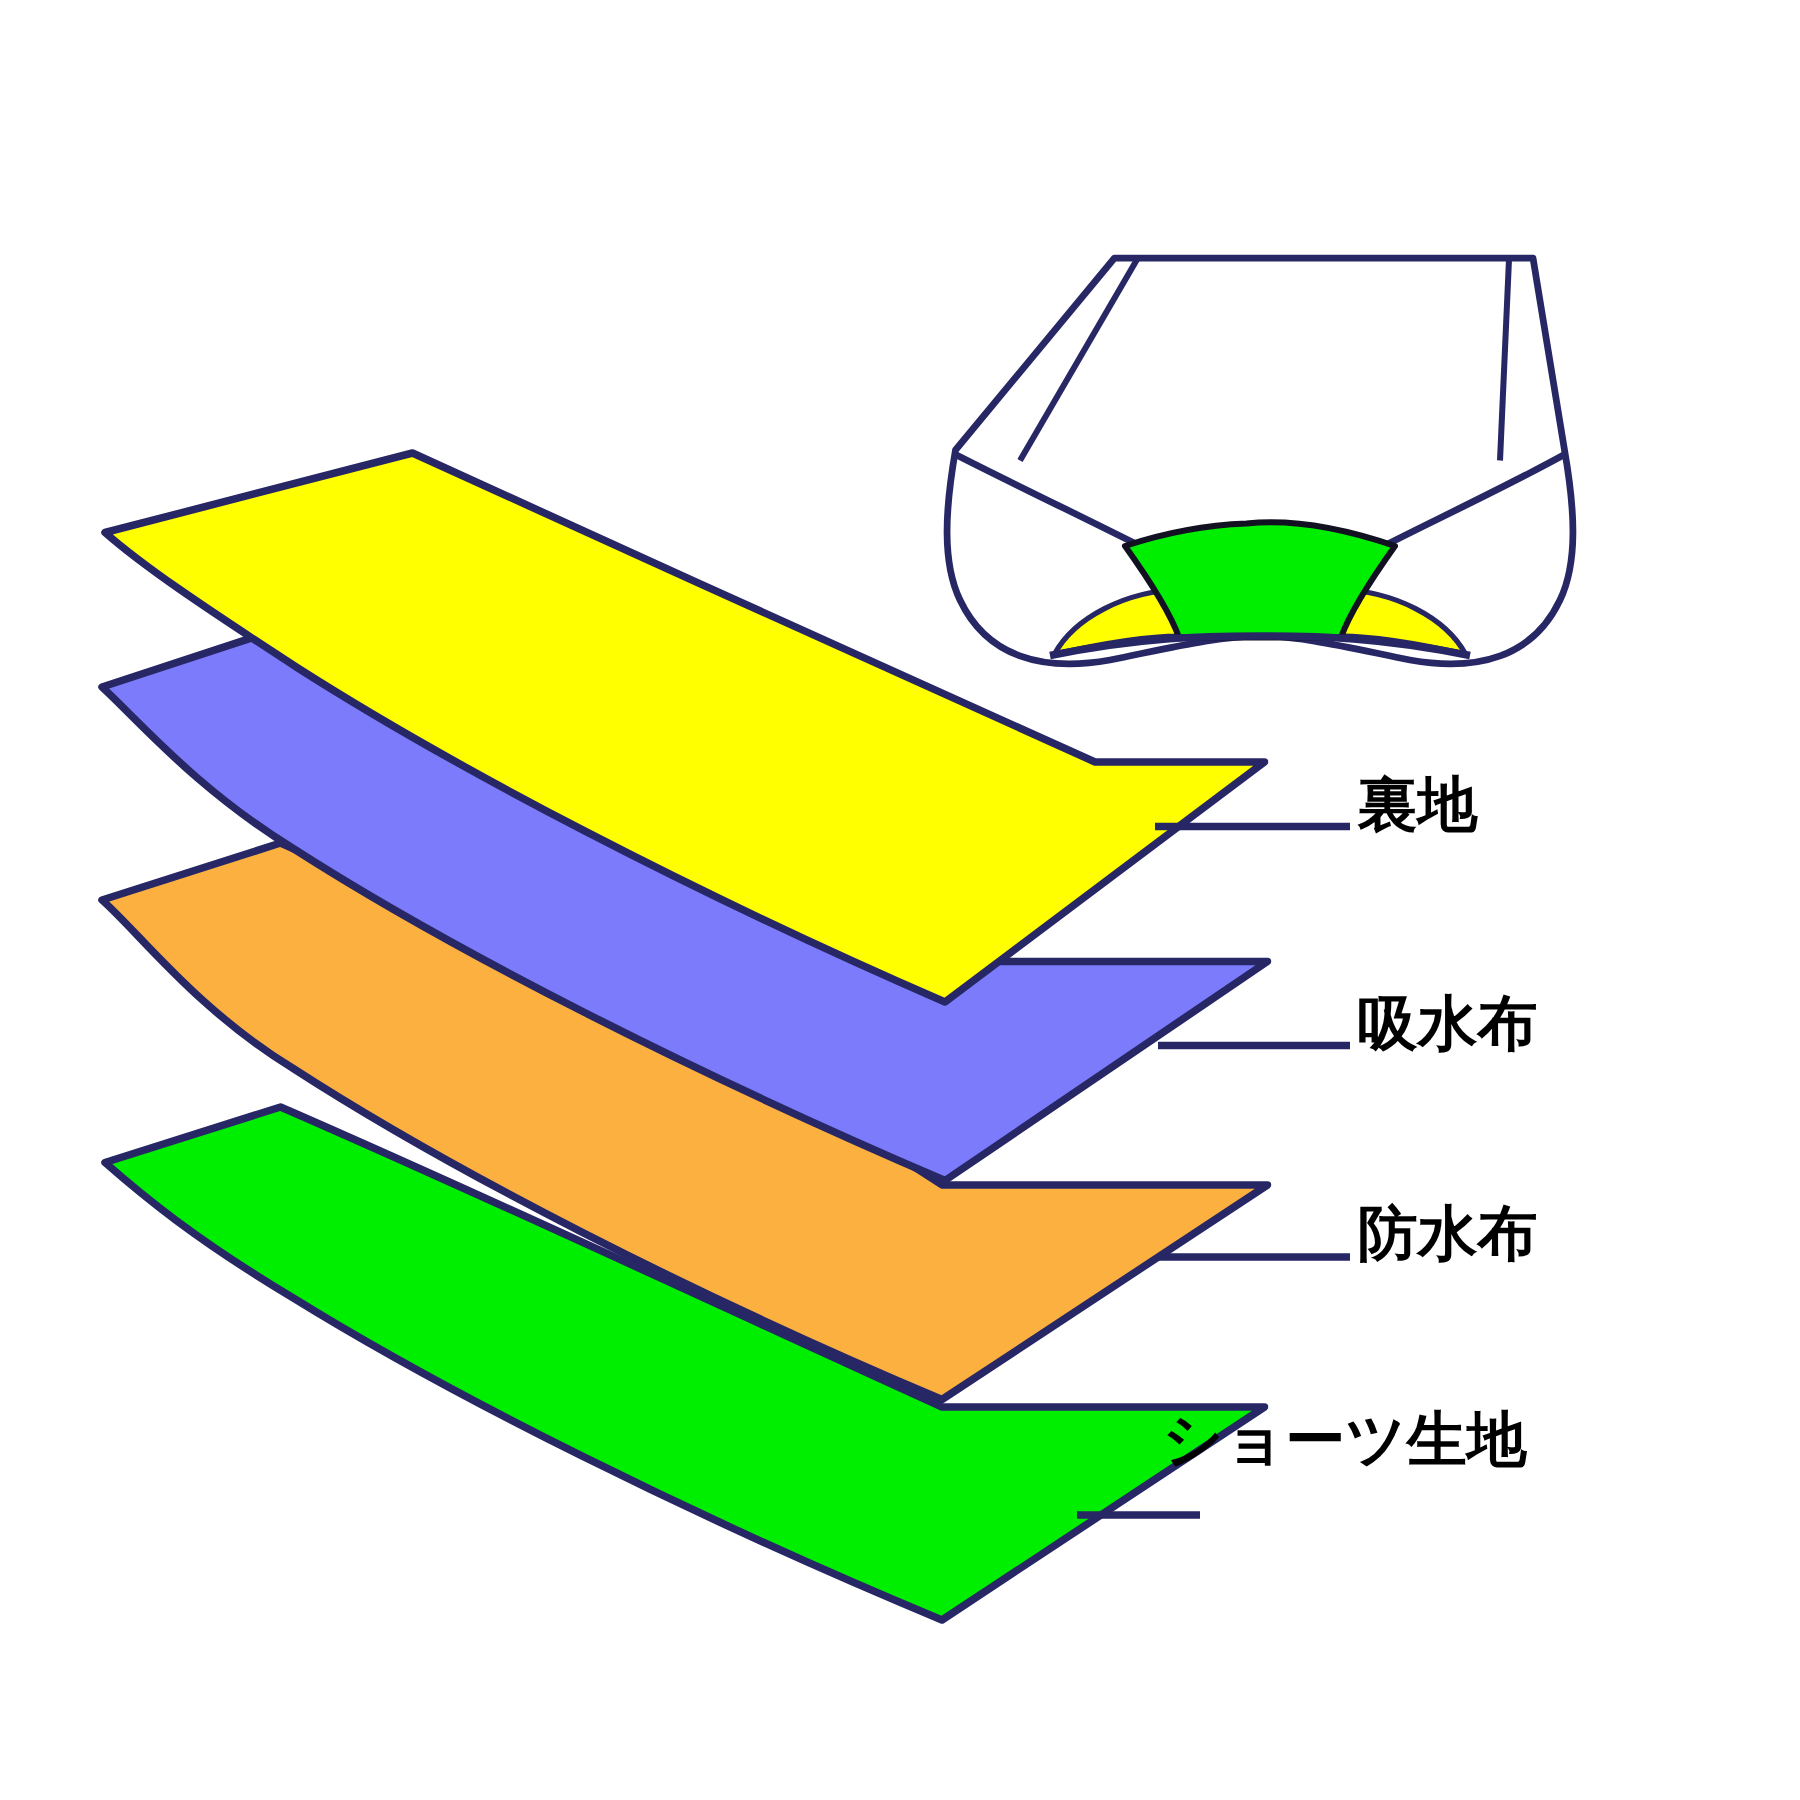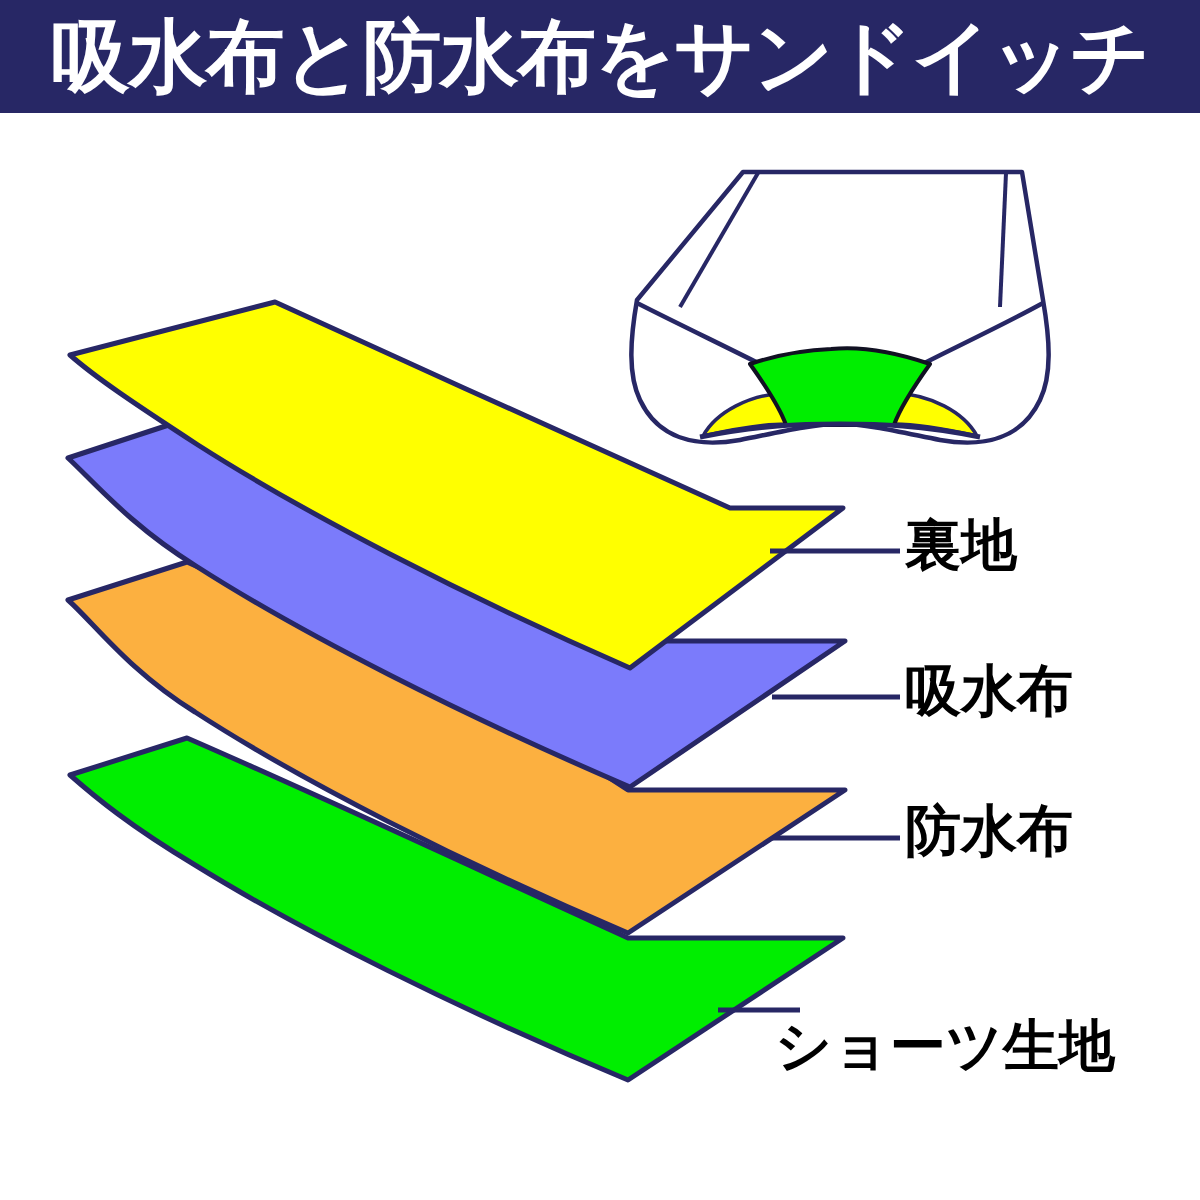--- a/index.html
+++ b/index.html
@@ -78,38 +78,35 @@
     left: 0;
     top: 0;
     width: 1200px;
     height: 1200px;
   }
 
   
   .callout {
     position: absolute;
     color: #000000;
-    font-size: 56px;
+    font-size: 40px;
     font-weight: 700;
     line-height: 1;
     white-space: nowrap;
   }
   .callout-0 { left: 905px; top: 517px; }
   .callout-1 { left: 905px; top: 663px; }
   .callout-2 { left: 905px; top: 803px; }
-  .callout-3 { left: 775px; top: 1018px; }
+  .callout-3 { left: 775px; top: 940px; }
 </style>
 </head>
 <body>
 
 <div id="stage">
 
-  <div class="header-band" style="background: rgb(39, 39, 101);">
-    <div class="header-title" style="color: rgb(255, 255, 255);">吸水布と防水布をサンドイッチ</div>
-  </div>
 
 
   <svg class="canvas-svg" viewBox="0 0 1200 1200" xmlns="http://www.w3.org/2000/svg">
 
     <g>
 
       <path d="M 743,172 L 1022,172 L 1043,300
                C 1050,340 1052,375 1040,400
                C 1022,438 985,448 940,440
                C 900,432 868,424 840,424

